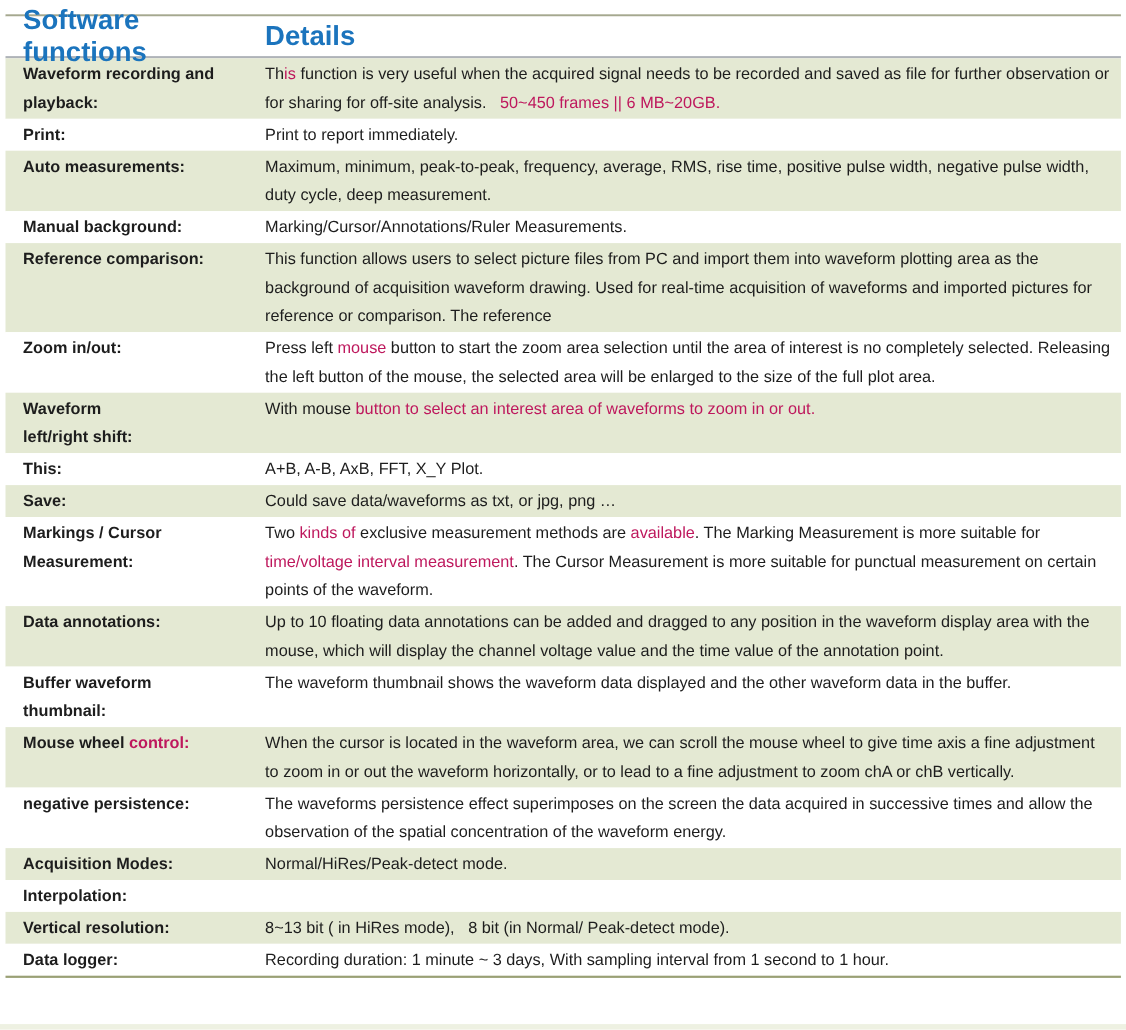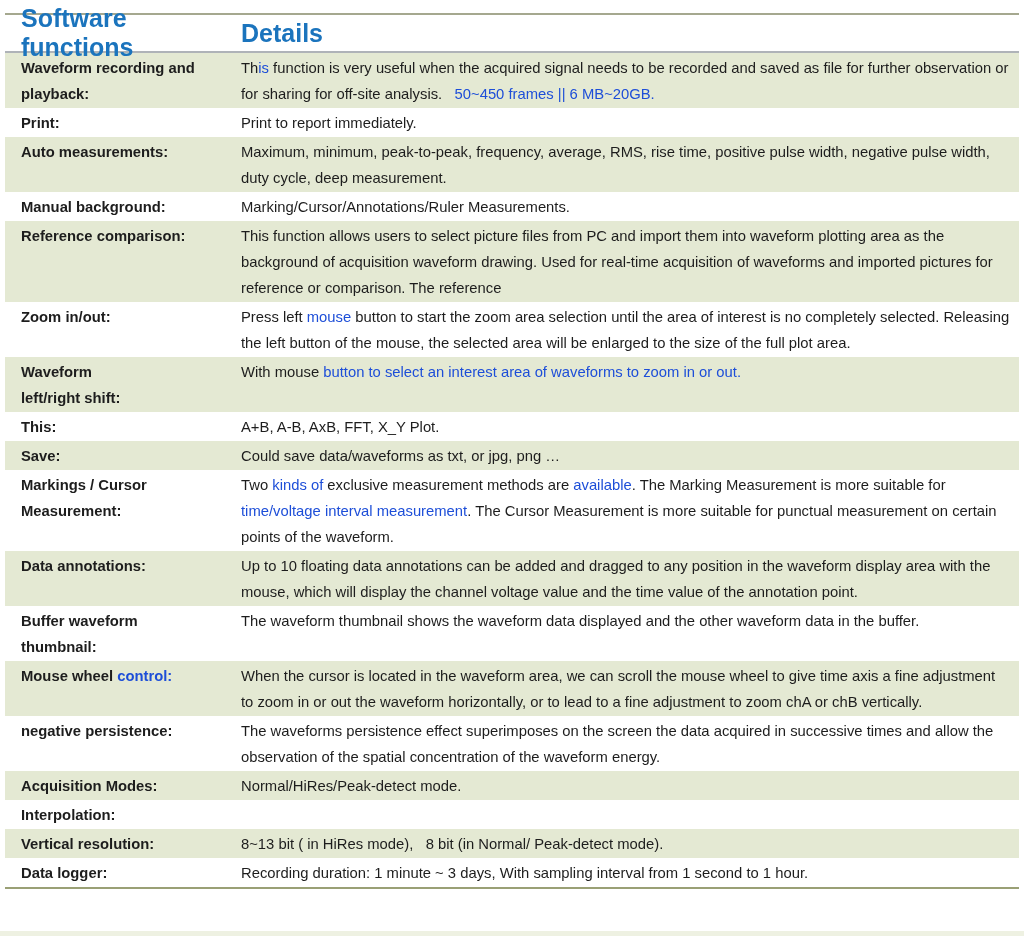--- a/index.html
+++ b/index.html
@@ -21,21 +21,21 @@
   .col-detail{flex:1 1 auto;box-sizing:border-box;padding-left:8px;padding-right:8px;}
   .header-row .col-label,
   .header-row .col-detail{
     font-size:25px;font-weight:bold;color:#1b74bd;letter-spacing:0;
   }
   .header-row .col-detail{}
   .row{display:flex;padding:2px 0 1px 0;background:#ffffff;}
   .row.shaded{background:#e4e9d3;}
   .cell{font-size:14.8px;line-height:26px;white-space:pre-wrap;}
   .cell.col-label{font-weight:bold;white-space:pre-line;}
-  .accent{color:#1d4ed8;margin-top:28px;}
+  .accent{color:#be185d;margin-top:28px;}
   .footer-strip{
     position:absolute;left:0;bottom:0;width:1024px;height:5px;
     background:#eef1e2;
   }
 </style>
 </head>
 <body>
 
 <div class="page">
   <div class="table-wrap">

